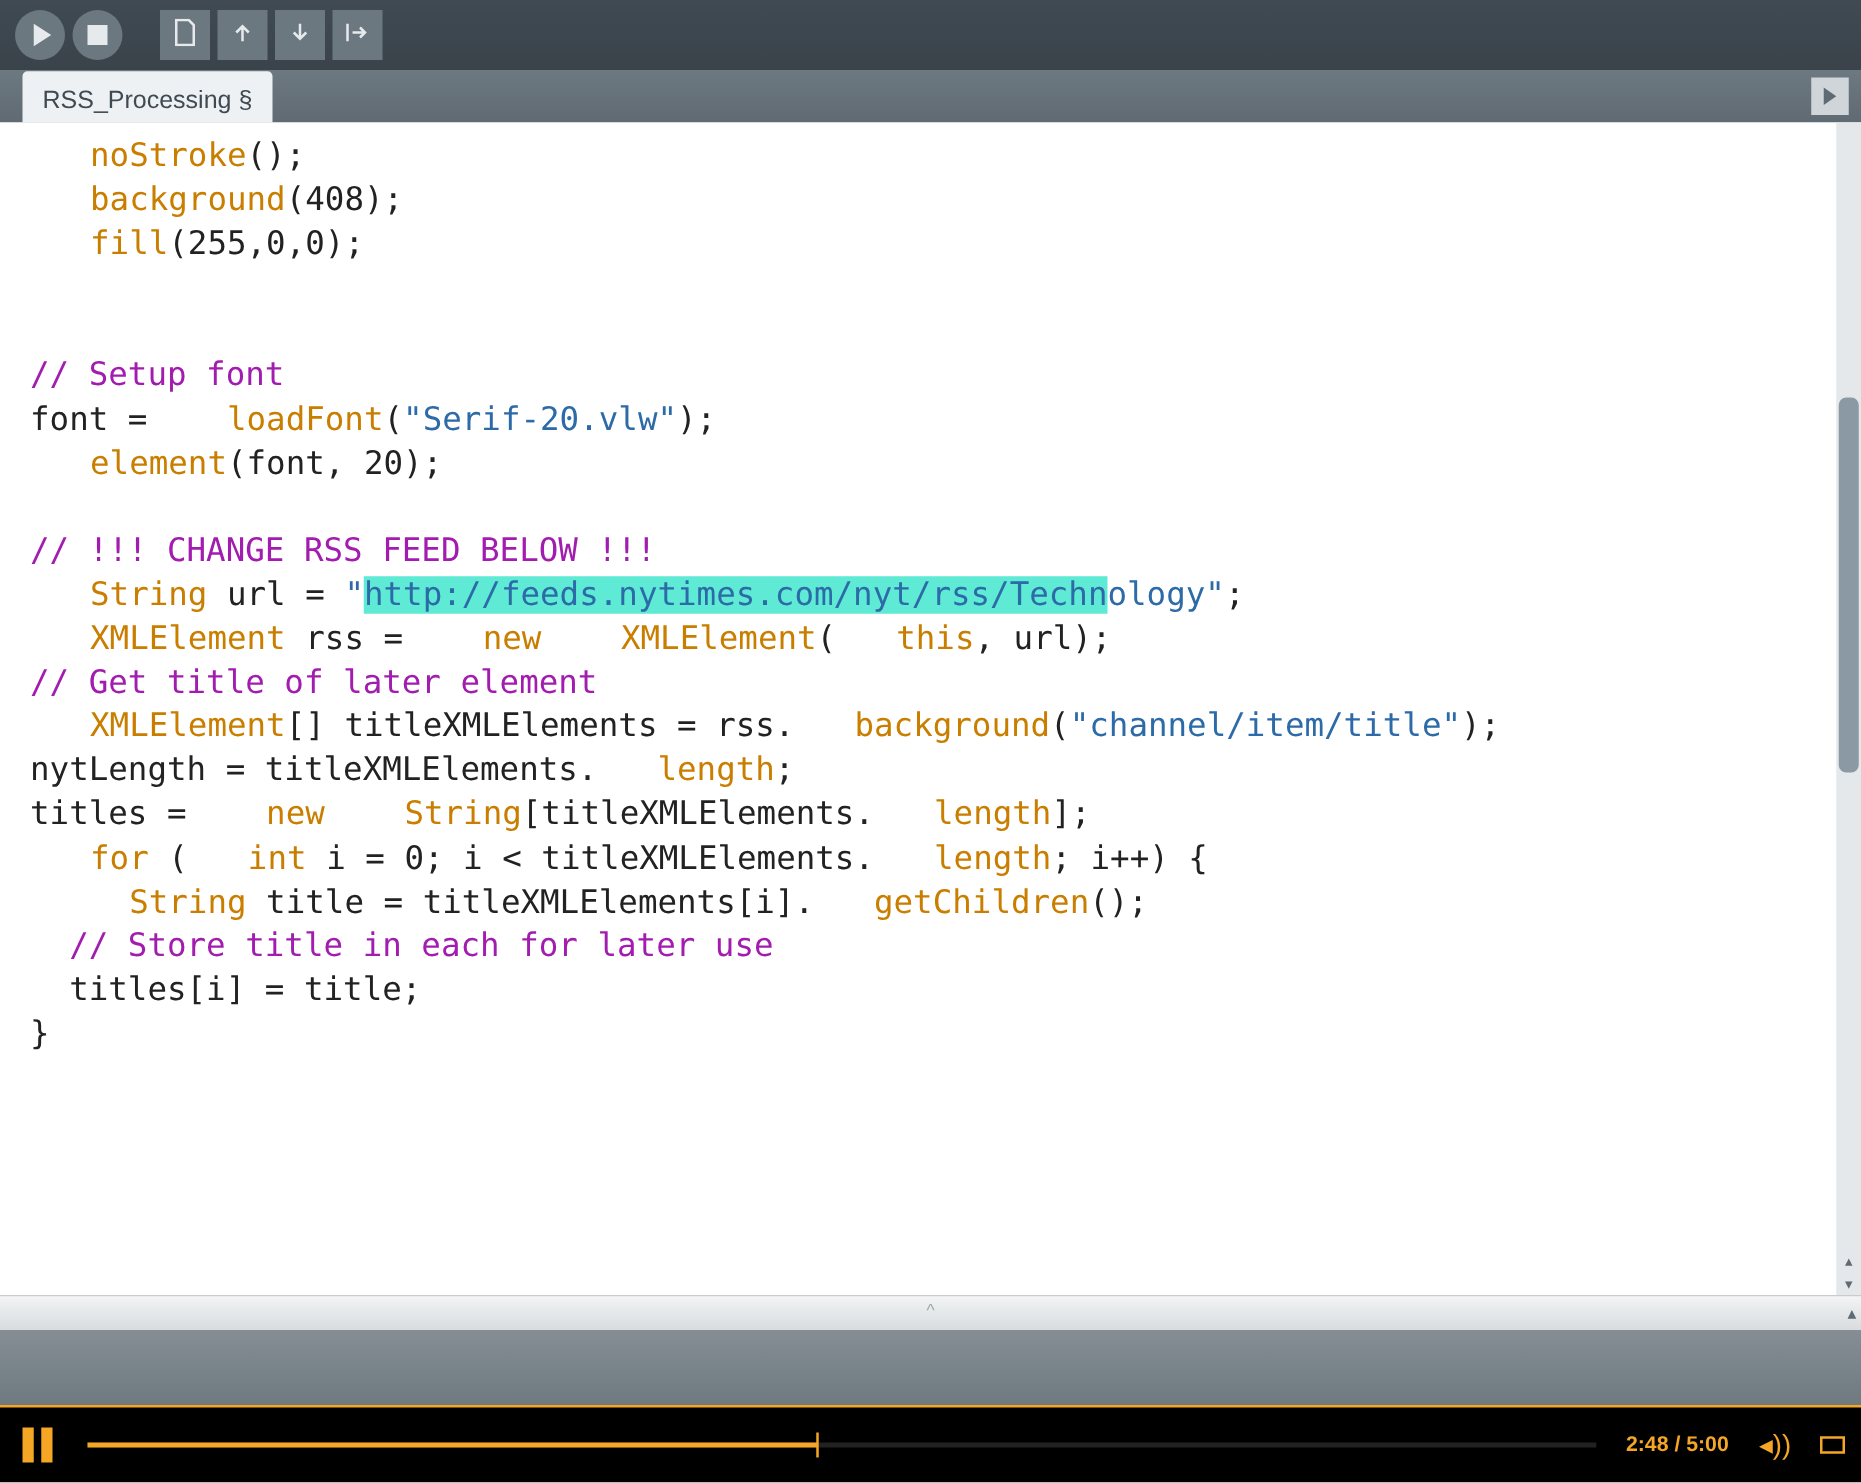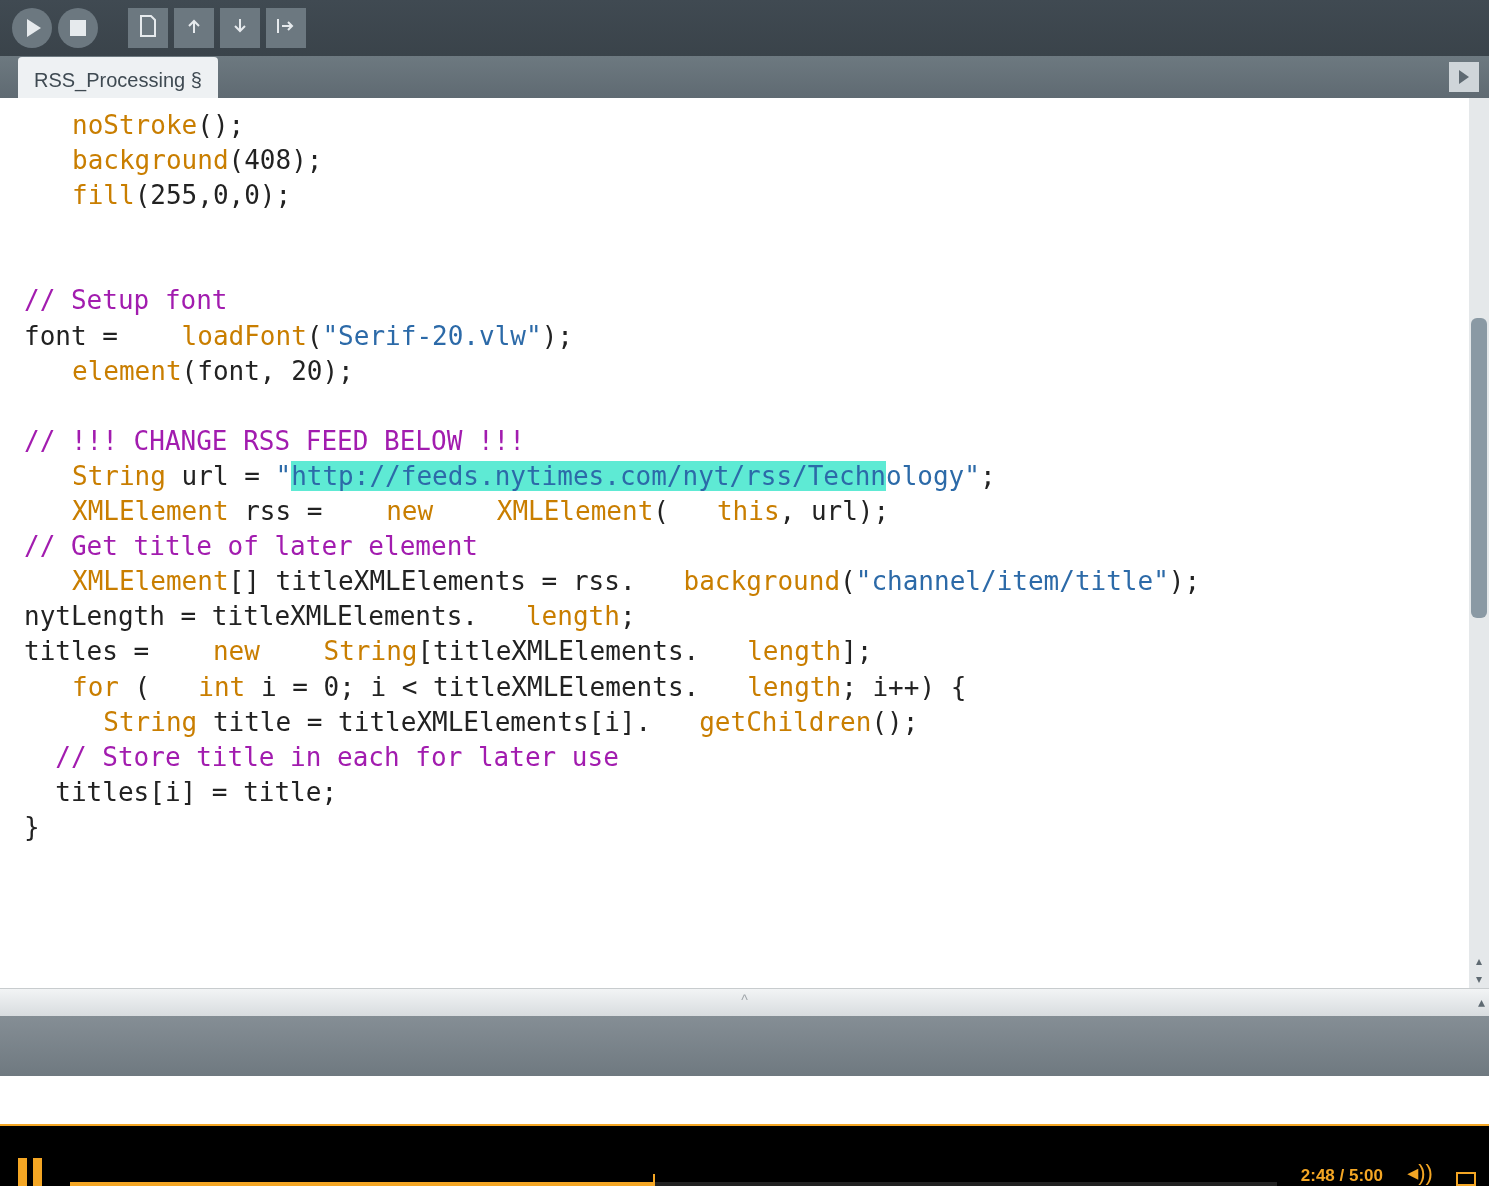--- a/index.html
+++ b/index.html
@@ -149,25 +149,24 @@
     height: 60px;
     background: linear-gradient(#858e95, #6f7980);
   }
 
   
   .player {
     height: 62px;
     background: #000;
     border-top: 2px solid #f4a624;
     display: flex;
-    align-items: flex-end;
+    align-items: center;
     position: relative;
     color: #f4a624;
     font-family: Arial, sans-serif;
-    margin-top: 48px;
   }
   .player .pause-btn {
     width: 60px;
     display: flex;
     justify-content: center;
     gap: 6px;
     cursor: pointer;
   }
   .player .pause-btn .bar {
     width: 9px; height: 28px;

